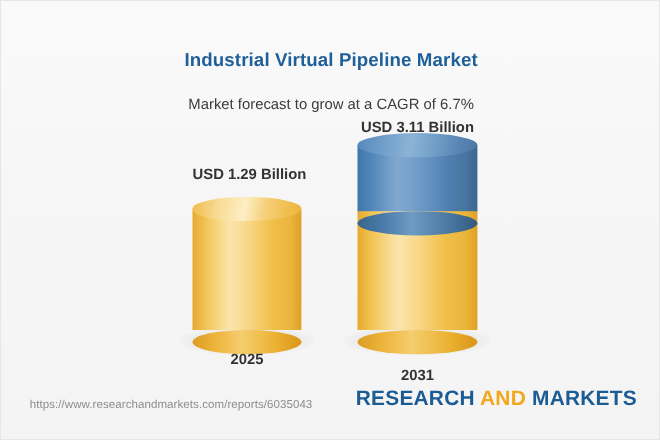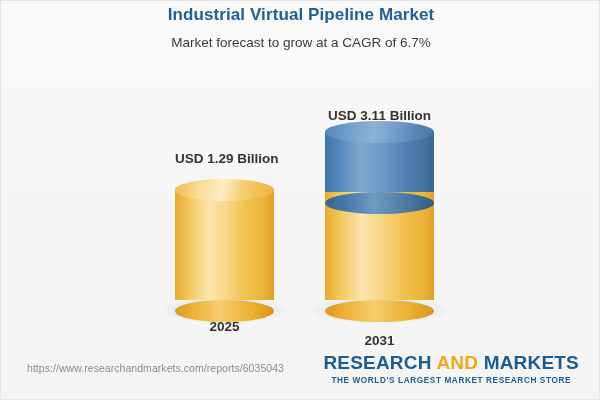--- a/index.html
+++ b/index.html
@@ -25,22 +25,22 @@
 
   
   .header {
     position: absolute;
     top: 0;
     left: 0;
     width: 600px;
     text-align: center;
   }
   .chart-title {
-    margin: 0;
-    padding-top: 4px;
+    margin: 12px;
+    padding-top: 32px;
     font-size: 17px;
     font-weight: bold;
     color: #1f6099;
     letter-spacing: 0.1px;
   }
   .chart-subtitle {
     margin: 0;
     padding-top: 10px;
     font-size: 13.5px;
     font-weight: normal;
@@ -281,17 +281,16 @@
 
       <div class="cat-label" style="top:318px;margin-top:14px;">2031</div>
     </div>
 
   </div>
 
   <div class="footer">
     <div class="footer-url">https://www.researchandmarkets.com/reports/6035043</div>
     <div class="brand">
       <div class="brand-wordmark"><span>RESEARCH </span><span class="brand-and">AND</span><span> MARKETS</span></div>
-      <div class="brand-tagline">THE WORLD'S LARGEST MARKET RESEARCH STORE</div>
     </div>
   </div>
 
 </div>
 
 </body></html>

